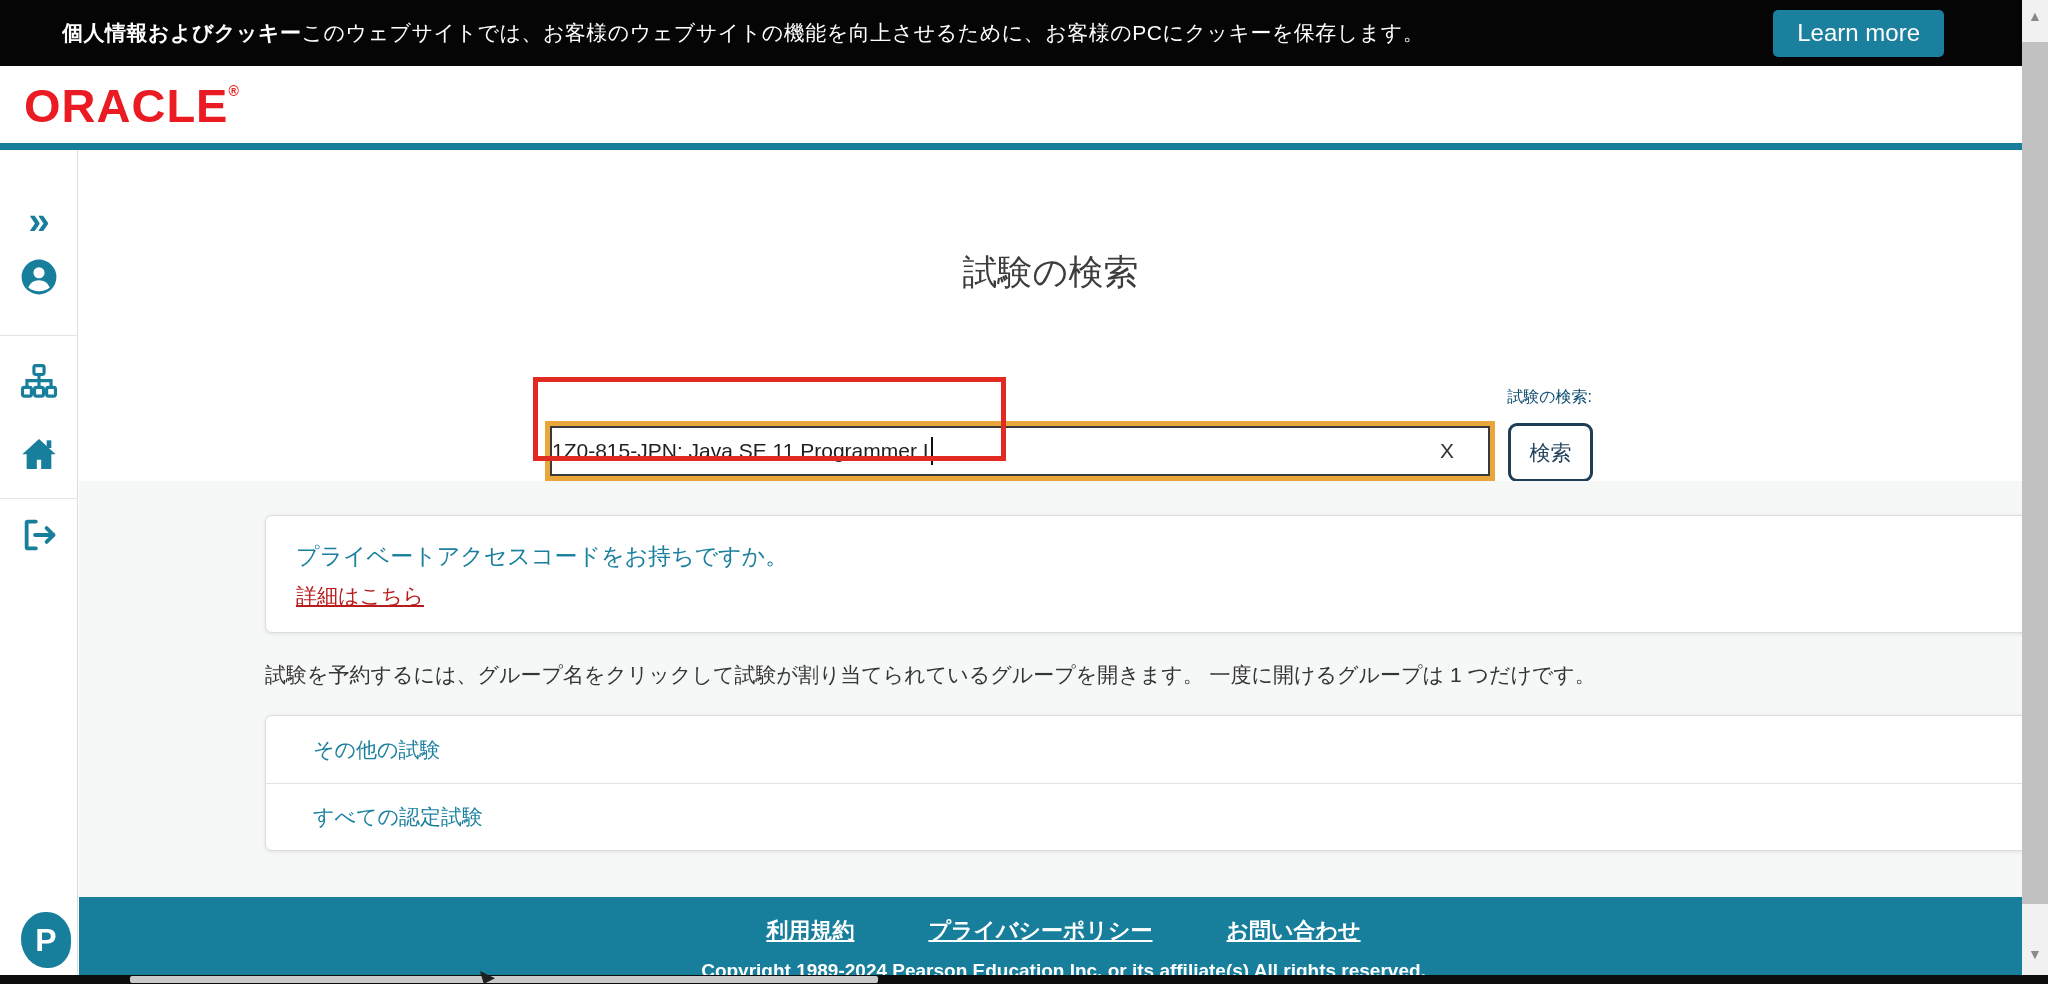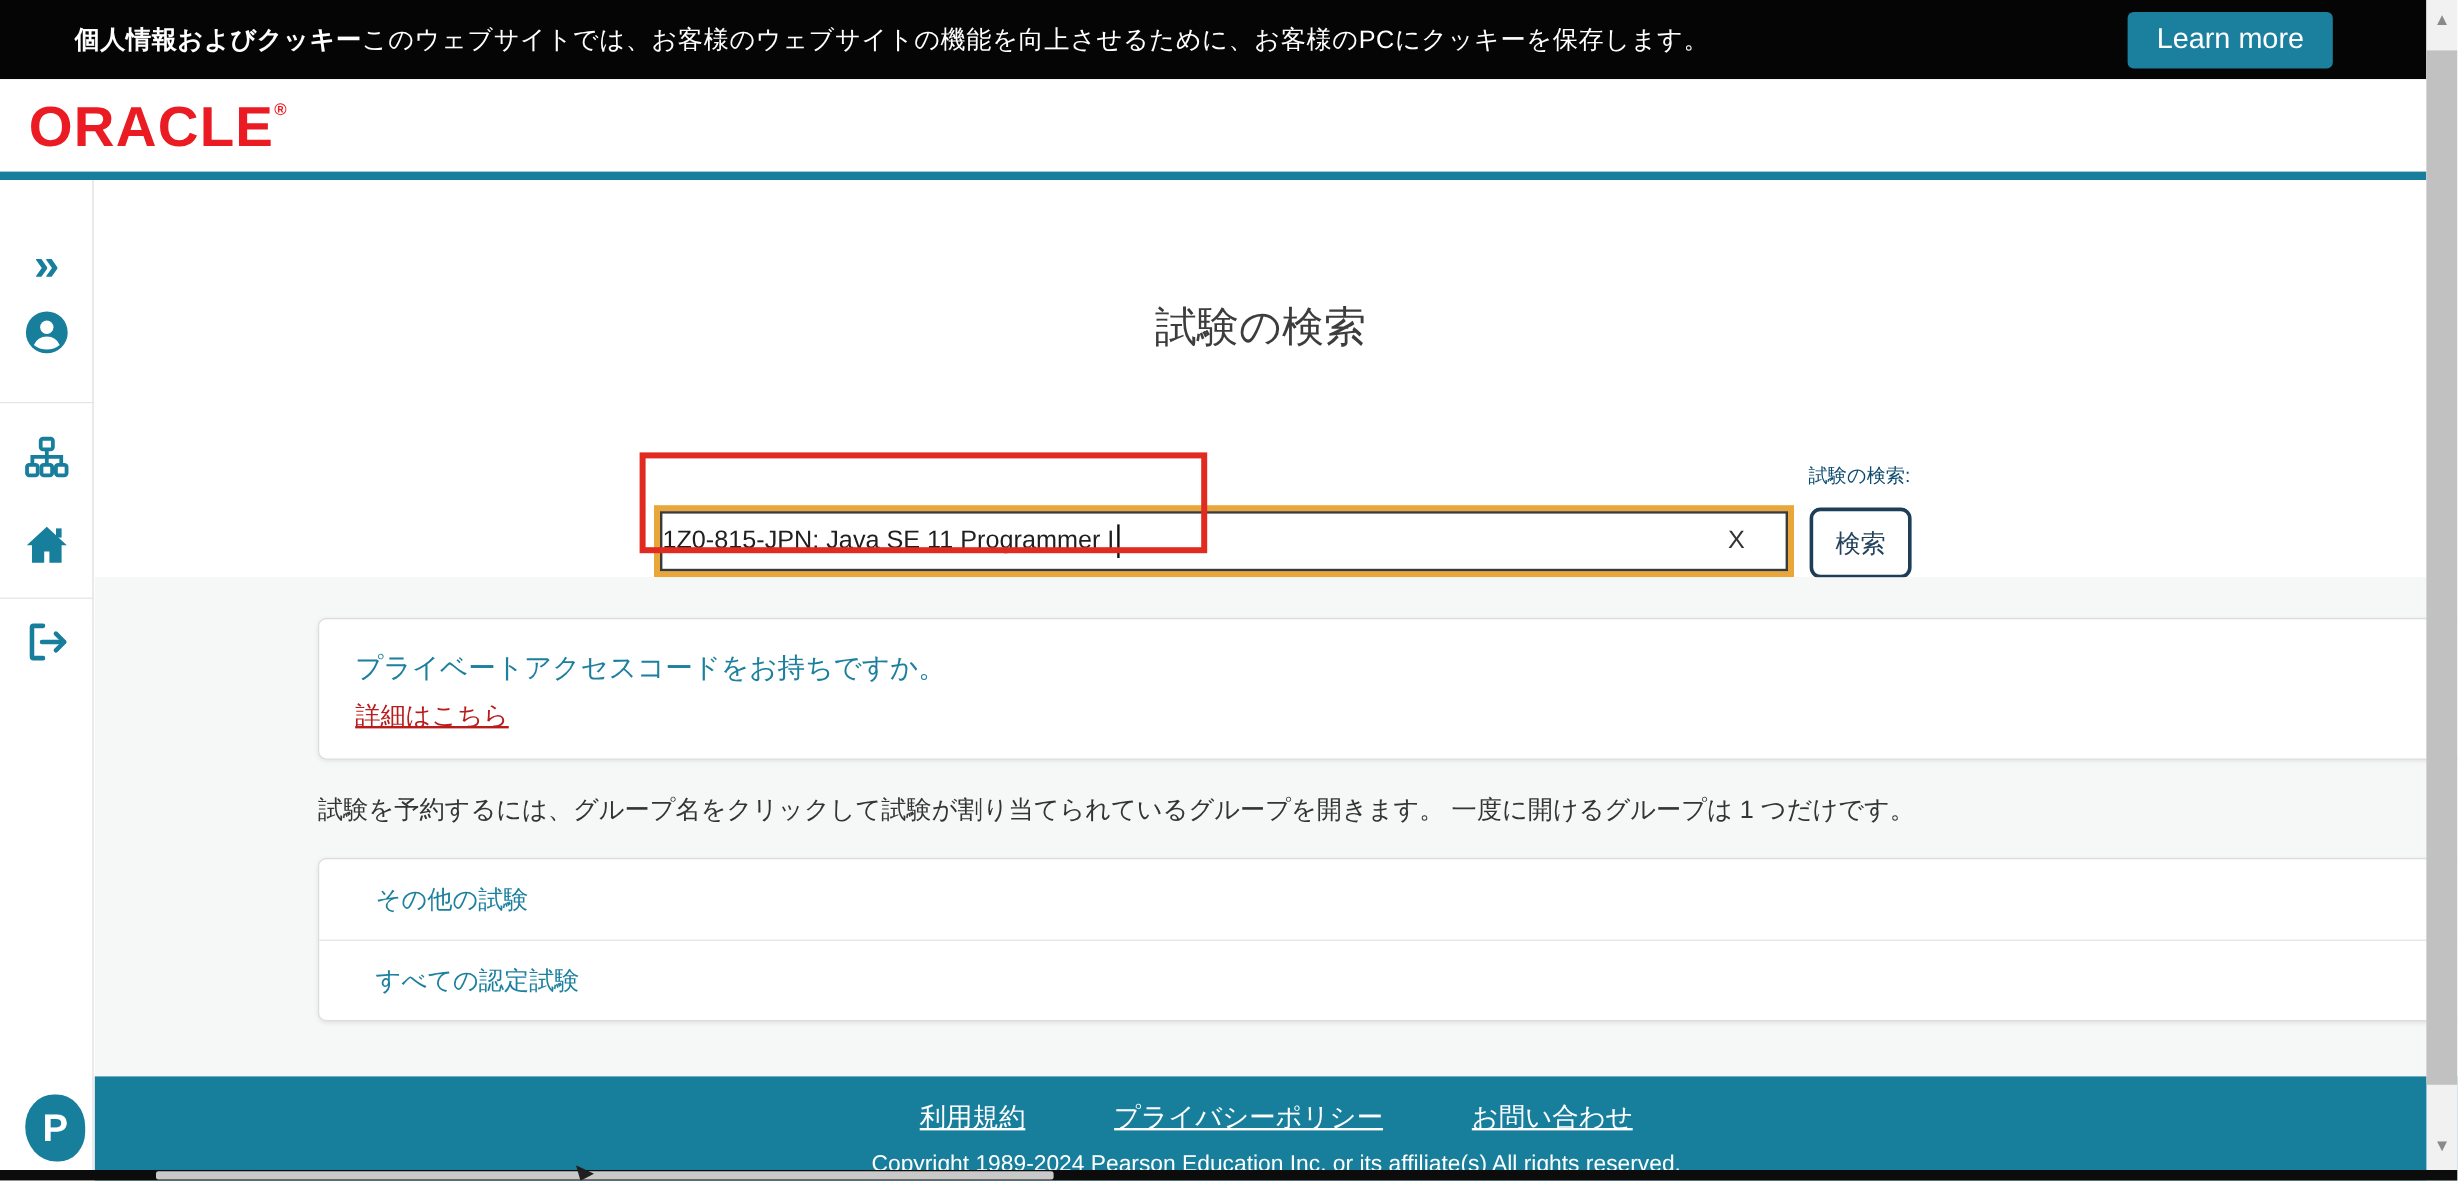--- a/index.html
+++ b/index.html
@@ -110,21 +110,21 @@
   .groups { top: 234px; }
   .group-row {
     height: 67px; display: flex; align-items: center;
     padding-left: 47px; position: relative; cursor: pointer;
     font-size: 21px; color: #1b7f9e;
   }
   .group-row + .group-row { border-top: 1px solid #e3e3e3; }
   .row-chevron { position: absolute; right: 52px; top: 20px; }
 
   
-  .app-footer { position: absolute; top: 897px; left: 79px; width: 1969px; height: 87px; background: #177e9c; z-index: 1; }
+  .app-footer { position: absolute; top: 897px; left: 79px; width: 1969px; height: 87px; background: #177e9c; z-index: 1; font-weight: bold; }
   .footer-links { display: flex; justify-content: center; gap: 74px; padding-top: 19px; }
   .footer-link { color: #fff; font-size: 22px; text-decoration: underline; cursor: pointer; }
   .copyright { position: absolute; top: 63px; left: 0; width: 100%; text-align: center; color: #fff; font-size: 19px; }
 
   
   .v-scrollbar { position: absolute; right: 0; top: 0; width: 26px; height: 984px; background: #f1f1f1; z-index: 5; }
   .v-up { position: absolute; top: 8px; left: 0; width: 26px; text-align: center; color: #8a8a8a; font-size: 14px; cursor: pointer; }
   .v-thumb { position: absolute; top: 42px; left: 0; width: 26px; height: 862px; background: #c1c1c1; cursor: grab; }
   .v-down { position: absolute; top: 946px; left: 0; width: 26px; text-align: center; color: #8a8a8a; font-size: 14px; cursor: pointer; }
   .bottom-strip { position: absolute; bottom: 0; left: 0; width: 2048px; height: 9px; background: #0c0c0c; z-index: 6; }

